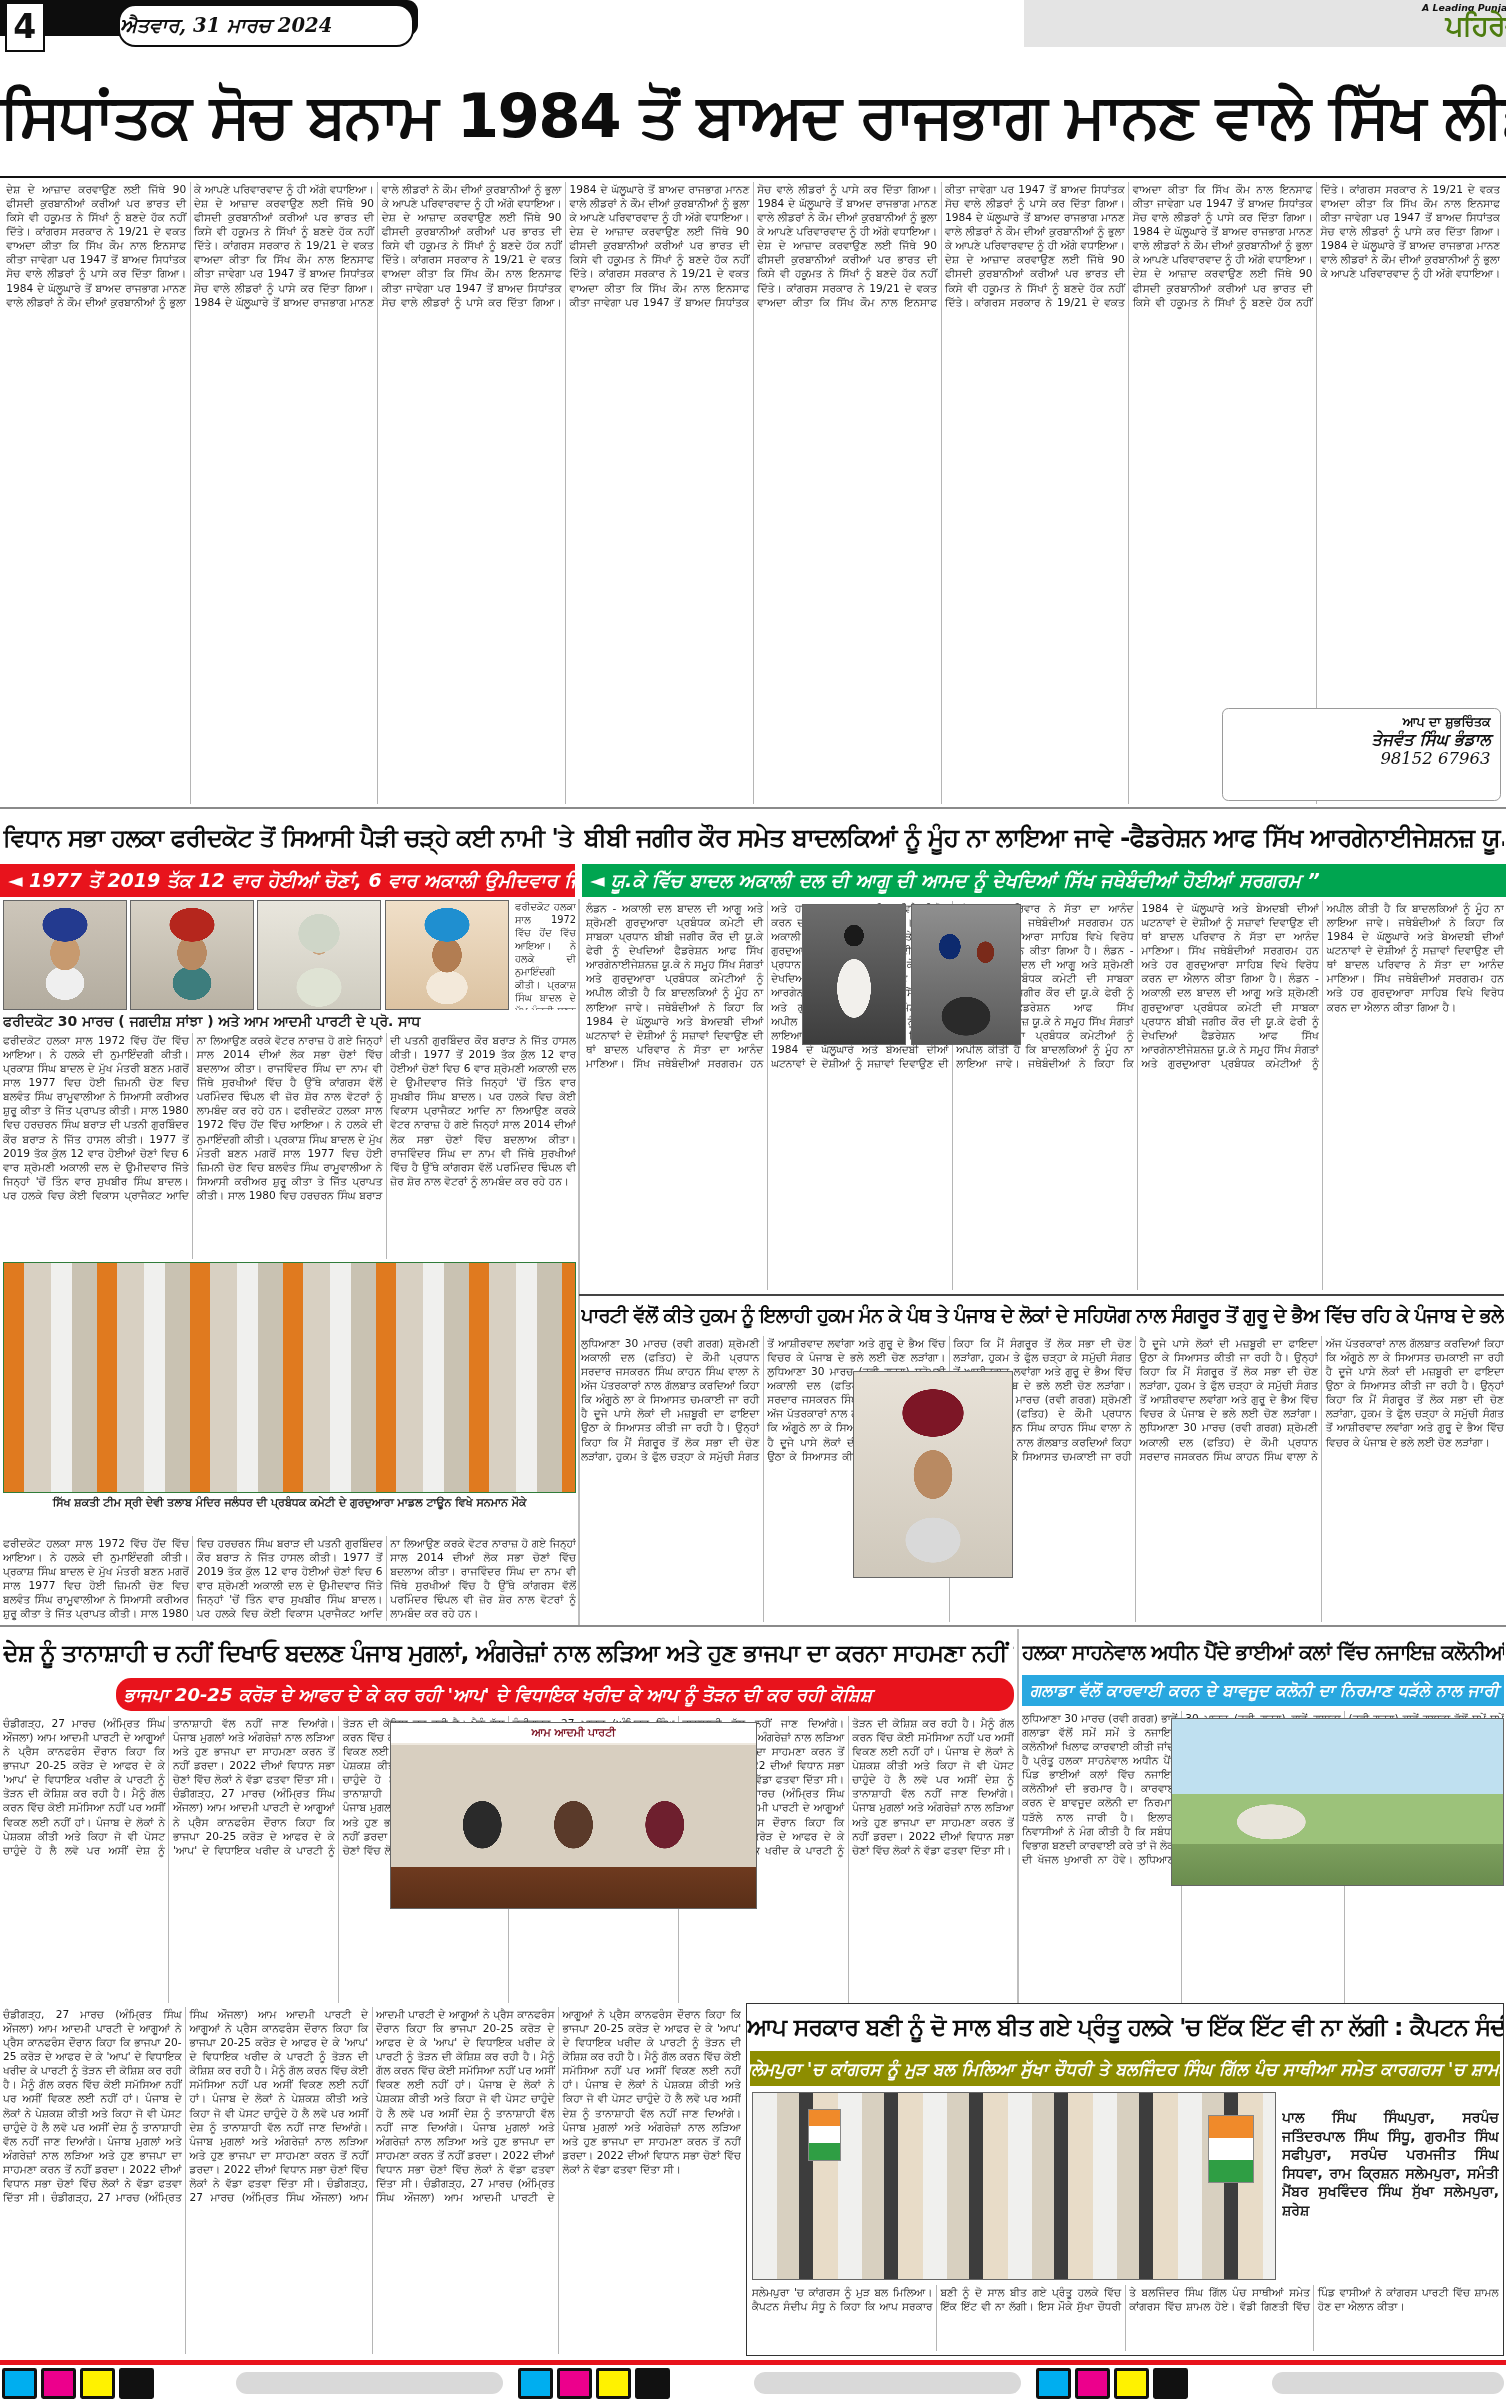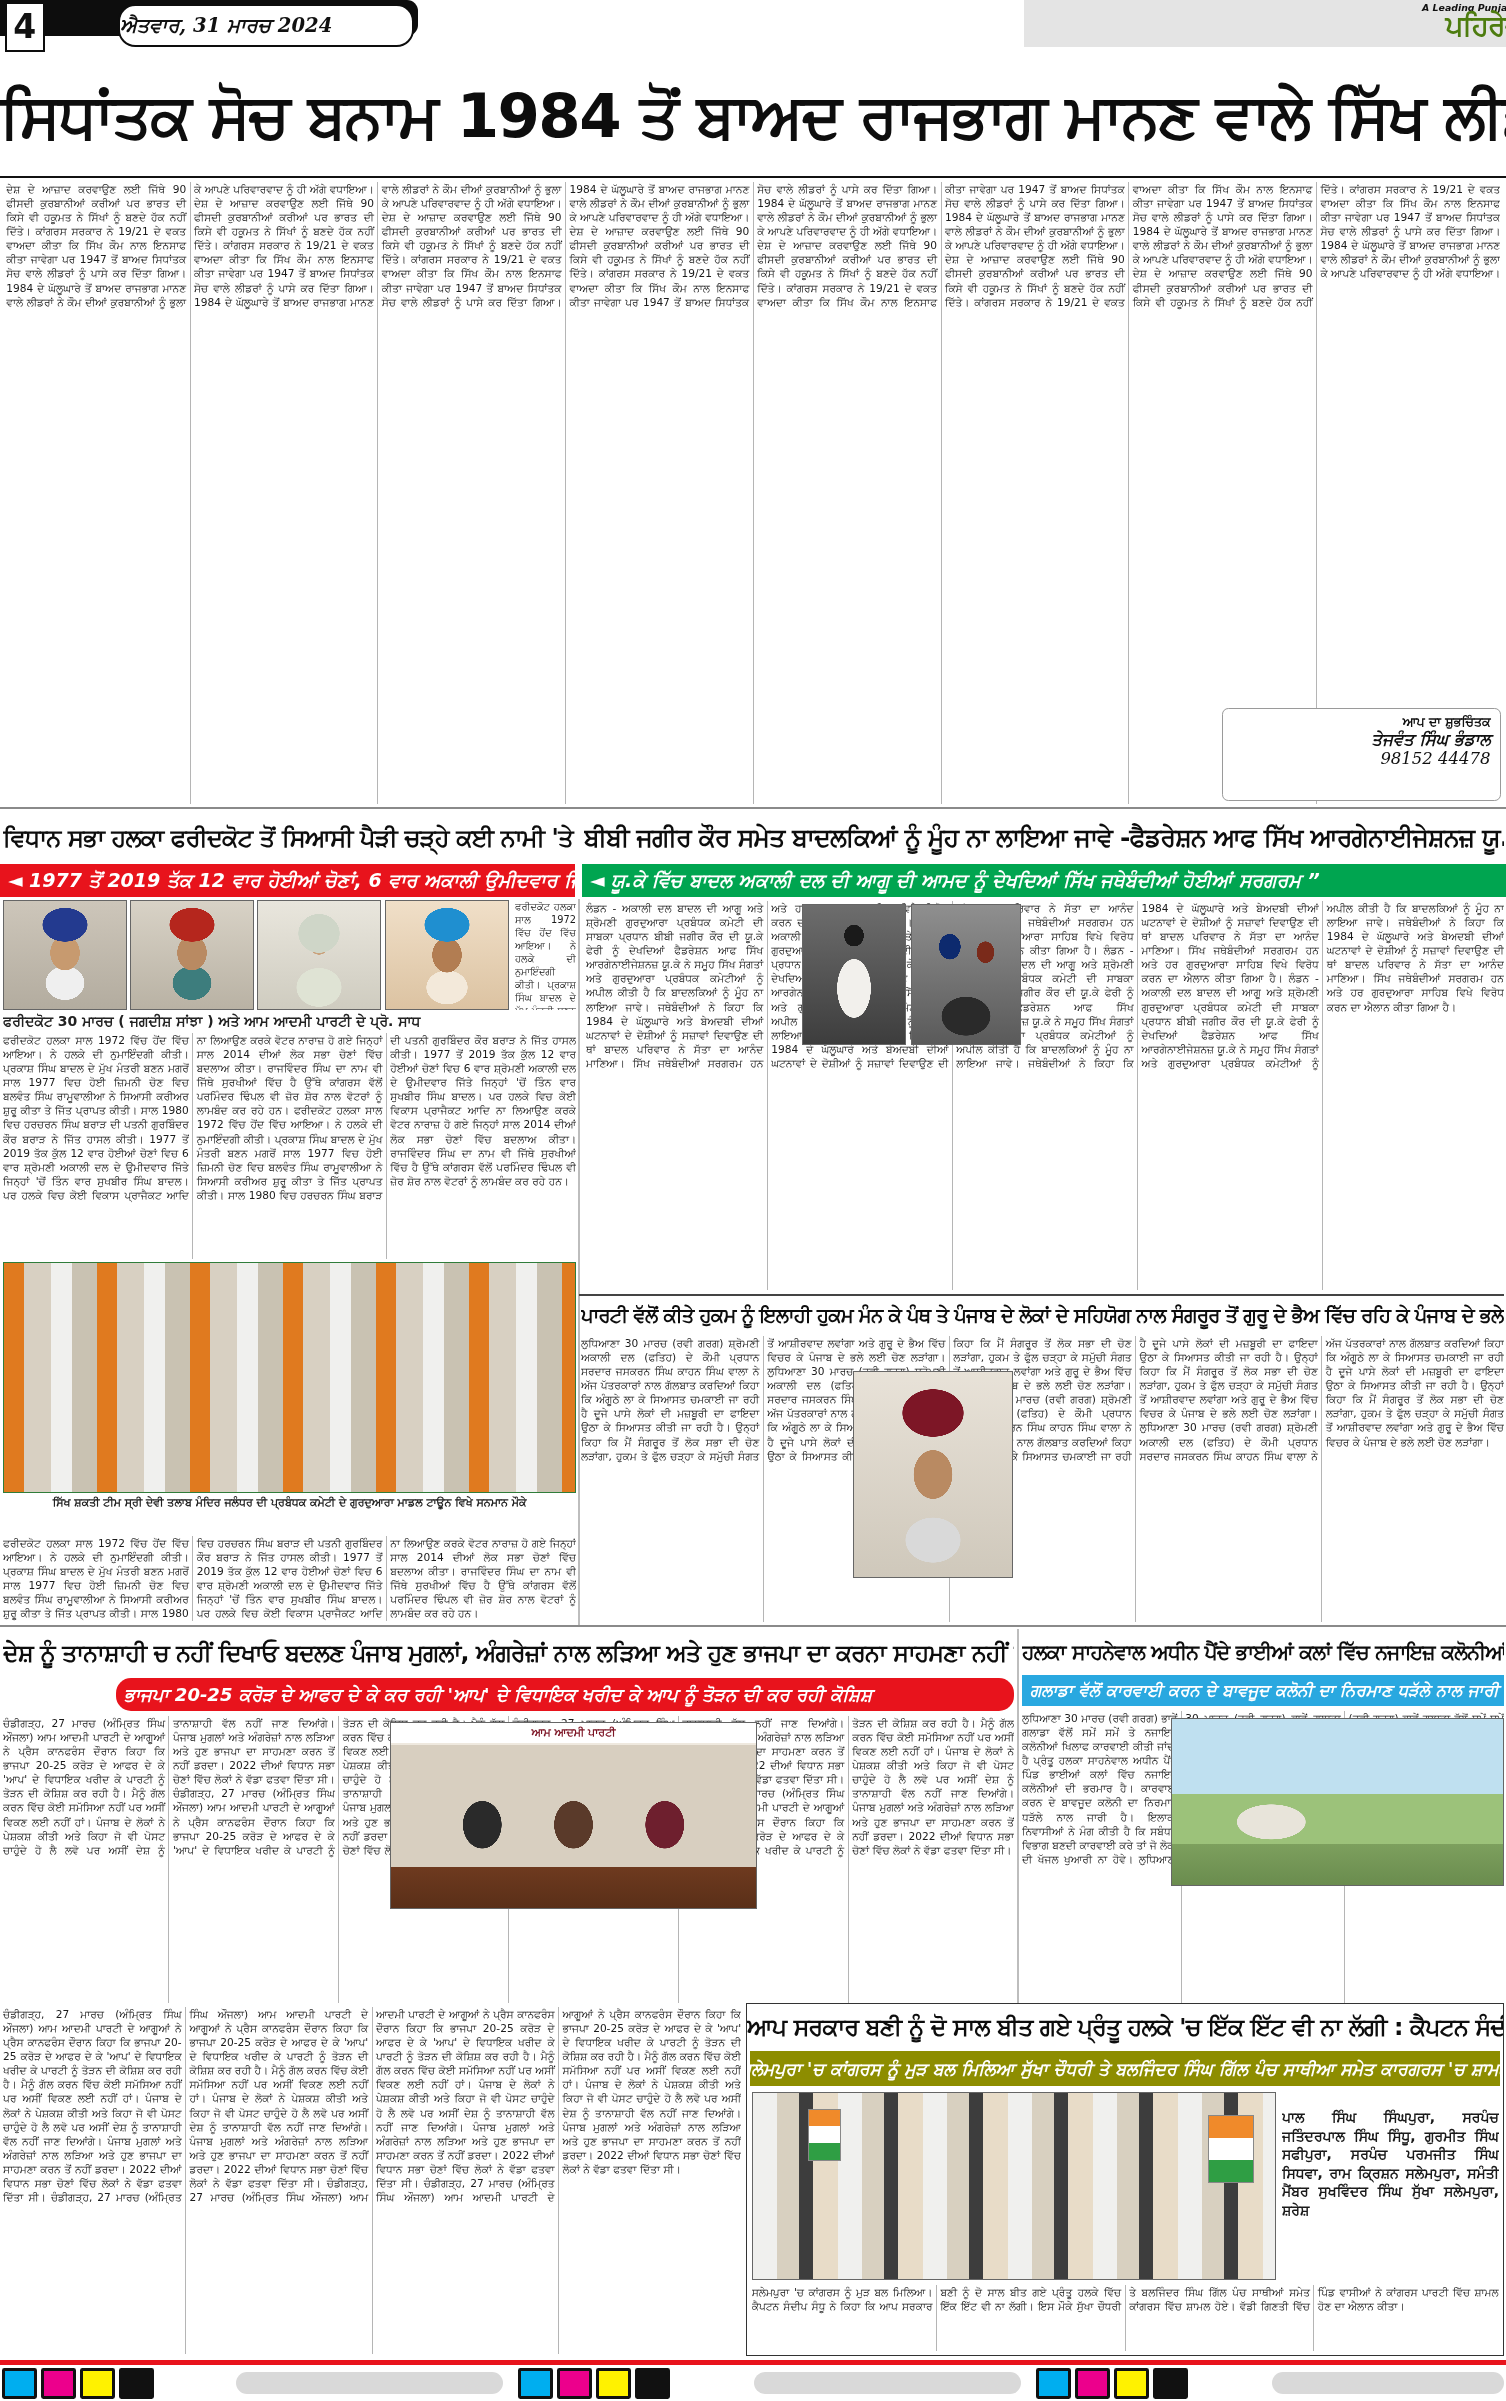--- a/index.html
+++ b/index.html
@@ -43,21 +43,21 @@
   <div class="abs headline-xl" style="left:0;top:57px;width:1506px;height:118px;font-size:61px;line-height:118px;">ਸਿਧਾਂਤਕ ਸੋਚ ਬਨਾਮ 1984 ਤੋਂ ਬਾਅਦ ਰਾਜਭਾਗ ਮਾਨਣ ਵਾਲੇ ਸਿੱਖ ਲੀਡਰ</div>
   <div class="abs rule-h" style="left:0;top:176px;width:1506px;height:2.4px;"></div>
 
   <div class="abs body-text cols" style="left:6.3px;top:182px;width:1494px;height:622px;column-count:8;">ਦੇਸ਼ ਦੇ ਆਜ਼ਾਦ ਕਰਵਾਉਣ ਲਈ ਜਿੱਥੇ 90 ਫੀਸਦੀ ਕੁਰਬਾਨੀਆਂ ਕਰੀਆਂ ਪਰ ਭਾਰਤ ਦੀ ਕਿਸੇ ਵੀ ਹਕੂਮਤ ਨੇ ਸਿੱਖਾਂ ਨੂੰ ਬਣਦੇ ਹੱਕ ਨਹੀਂ ਦਿੱਤੇ। ਕਾਂਗਰਸ ਸਰਕਾਰ ਨੇ 19/21 ਦੇ ਵਕਤ ਵਾਅਦਾ ਕੀਤਾ ਕਿ ਸਿੱਖ ਕੌਮ ਨਾਲ ਇਨਸਾਫ ਕੀਤਾ ਜਾਵੇਗਾ ਪਰ 1947 ਤੋਂ ਬਾਅਦ ਸਿਧਾਂਤਕ ਸੋਚ ਵਾਲੇ ਲੀਡਰਾਂ ਨੂੰ ਪਾਸੇ ਕਰ ਦਿੱਤਾ ਗਿਆ। 1984 ਦੇ ਘੱਲੂਘਾਰੇ ਤੋਂ ਬਾਅਦ ਰਾਜਭਾਗ ਮਾਨਣ ਵਾਲੇ ਲੀਡਰਾਂ ਨੇ ਕੌਮ ਦੀਆਂ ਕੁਰਬਾਨੀਆਂ ਨੂੰ ਭੁਲਾ ਕੇ ਆਪਣੇ ਪਰਿਵਾਰਵਾਦ ਨੂੰ ਹੀ ਅੱਗੇ ਵਧਾਇਆ। ਦੇਸ਼ ਦੇ ਆਜ਼ਾਦ ਕਰਵਾਉਣ ਲਈ ਜਿੱਥੇ 90 ਫੀਸਦੀ ਕੁਰਬਾਨੀਆਂ ਕਰੀਆਂ ਪਰ ਭਾਰਤ ਦੀ ਕਿਸੇ ਵੀ ਹਕੂਮਤ ਨੇ ਸਿੱਖਾਂ ਨੂੰ ਬਣਦੇ ਹੱਕ ਨਹੀਂ ਦਿੱਤੇ। ਕਾਂਗਰਸ ਸਰਕਾਰ ਨੇ 19/21 ਦੇ ਵਕਤ ਵਾਅਦਾ ਕੀਤਾ ਕਿ ਸਿੱਖ ਕੌਮ ਨਾਲ ਇਨਸਾਫ ਕੀਤਾ ਜਾਵੇਗਾ ਪਰ 1947 ਤੋਂ ਬਾਅਦ ਸਿਧਾਂਤਕ ਸੋਚ ਵਾਲੇ ਲੀਡਰਾਂ ਨੂੰ ਪਾਸੇ ਕਰ ਦਿੱਤਾ ਗਿਆ। 1984 ਦੇ ਘੱਲੂਘਾਰੇ ਤੋਂ ਬਾਅਦ ਰਾਜਭਾਗ ਮਾਨਣ ਵਾਲੇ ਲੀਡਰਾਂ ਨੇ ਕੌਮ ਦੀਆਂ ਕੁਰਬਾਨੀਆਂ ਨੂੰ ਭੁਲਾ ਕੇ ਆਪਣੇ ਪਰਿਵਾਰਵਾਦ ਨੂੰ ਹੀ ਅੱਗੇ ਵਧਾਇਆ। ਦੇਸ਼ ਦੇ ਆਜ਼ਾਦ ਕਰਵਾਉਣ ਲਈ ਜਿੱਥੇ 90 ਫੀਸਦੀ ਕੁਰਬਾਨੀਆਂ ਕਰੀਆਂ ਪਰ ਭਾਰਤ ਦੀ ਕਿਸੇ ਵੀ ਹਕੂਮਤ ਨੇ ਸਿੱਖਾਂ ਨੂੰ ਬਣਦੇ ਹੱਕ ਨਹੀਂ ਦਿੱਤੇ। ਕਾਂਗਰਸ ਸਰਕਾਰ ਨੇ 19/21 ਦੇ ਵਕਤ ਵਾਅਦਾ ਕੀਤਾ ਕਿ ਸਿੱਖ ਕੌਮ ਨਾਲ ਇਨਸਾਫ ਕੀਤਾ ਜਾਵੇਗਾ ਪਰ 1947 ਤੋਂ ਬਾਅਦ ਸਿਧਾਂਤਕ ਸੋਚ ਵਾਲੇ ਲੀਡਰਾਂ ਨੂੰ ਪਾਸੇ ਕਰ ਦਿੱਤਾ ਗਿਆ। 1984 ਦੇ ਘੱਲੂਘਾਰੇ ਤੋਂ ਬਾਅਦ ਰਾਜਭਾਗ ਮਾਨਣ ਵਾਲੇ ਲੀਡਰਾਂ ਨੇ ਕੌਮ ਦੀਆਂ ਕੁਰਬਾਨੀਆਂ ਨੂੰ ਭੁਲਾ ਕੇ ਆਪਣੇ ਪਰਿਵਾਰਵਾਦ ਨੂੰ ਹੀ ਅੱਗੇ ਵਧਾਇਆ। ਦੇਸ਼ ਦੇ ਆਜ਼ਾਦ ਕਰਵਾਉਣ ਲਈ ਜਿੱਥੇ 90 ਫੀਸਦੀ ਕੁਰਬਾਨੀਆਂ ਕਰੀਆਂ ਪਰ ਭਾਰਤ ਦੀ ਕਿਸੇ ਵੀ ਹਕੂਮਤ ਨੇ ਸਿੱਖਾਂ ਨੂੰ ਬਣਦੇ ਹੱਕ ਨਹੀਂ ਦਿੱਤੇ। ਕਾਂਗਰਸ ਸਰਕਾਰ ਨੇ 19/21 ਦੇ ਵਕਤ ਵਾਅਦਾ ਕੀਤਾ ਕਿ ਸਿੱਖ ਕੌਮ ਨਾਲ ਇਨਸਾਫ ਕੀਤਾ ਜਾਵੇਗਾ ਪਰ 1947 ਤੋਂ ਬਾਅਦ ਸਿਧਾਂਤਕ ਸੋਚ ਵਾਲੇ ਲੀਡਰਾਂ ਨੂੰ ਪਾਸੇ ਕਰ ਦਿੱਤਾ ਗਿਆ। 1984 ਦੇ ਘੱਲੂਘਾਰੇ ਤੋਂ ਬਾਅਦ ਰਾਜਭਾਗ ਮਾਨਣ ਵਾਲੇ ਲੀਡਰਾਂ ਨੇ ਕੌਮ ਦੀਆਂ ਕੁਰਬਾਨੀਆਂ ਨੂੰ ਭੁਲਾ ਕੇ ਆਪਣੇ ਪਰਿਵਾਰਵਾਦ ਨੂੰ ਹੀ ਅੱਗੇ ਵਧਾਇਆ। ਦੇਸ਼ ਦੇ ਆਜ਼ਾਦ ਕਰਵਾਉਣ ਲਈ ਜਿੱਥੇ 90 ਫੀਸਦੀ ਕੁਰਬਾਨੀਆਂ ਕਰੀਆਂ ਪਰ ਭਾਰਤ ਦੀ ਕਿਸੇ ਵੀ ਹਕੂਮਤ ਨੇ ਸਿੱਖਾਂ ਨੂੰ ਬਣਦੇ ਹੱਕ ਨਹੀਂ ਦਿੱਤੇ। ਕਾਂਗਰਸ ਸਰਕਾਰ ਨੇ 19/21 ਦੇ ਵਕਤ ਵਾਅਦਾ ਕੀਤਾ ਕਿ ਸਿੱਖ ਕੌਮ ਨਾਲ ਇਨਸਾਫ ਕੀਤਾ ਜਾਵੇਗਾ ਪਰ 1947 ਤੋਂ ਬਾਅਦ ਸਿਧਾਂਤਕ ਸੋਚ ਵਾਲੇ ਲੀਡਰਾਂ ਨੂੰ ਪਾਸੇ ਕਰ ਦਿੱਤਾ ਗਿਆ। 1984 ਦੇ ਘੱਲੂਘਾਰੇ ਤੋਂ ਬਾਅਦ ਰਾਜਭਾਗ ਮਾਨਣ ਵਾਲੇ ਲੀਡਰਾਂ ਨੇ ਕੌਮ ਦੀਆਂ ਕੁਰਬਾਨੀਆਂ ਨੂੰ ਭੁਲਾ ਕੇ ਆਪਣੇ ਪਰਿਵਾਰਵਾਦ ਨੂੰ ਹੀ ਅੱਗੇ ਵਧਾਇਆ। ਦੇਸ਼ ਦੇ ਆਜ਼ਾਦ ਕਰਵਾਉਣ ਲਈ ਜਿੱਥੇ 90 ਫੀਸਦੀ ਕੁਰਬਾਨੀਆਂ ਕਰੀਆਂ ਪਰ ਭਾਰਤ ਦੀ ਕਿਸੇ ਵੀ ਹਕੂਮਤ ਨੇ ਸਿੱਖਾਂ ਨੂੰ ਬਣਦੇ ਹੱਕ ਨਹੀਂ ਦਿੱਤੇ। ਕਾਂਗਰਸ ਸਰਕਾਰ ਨੇ 19/21 ਦੇ ਵਕਤ ਵਾਅਦਾ ਕੀਤਾ ਕਿ ਸਿੱਖ ਕੌਮ ਨਾਲ ਇਨਸਾਫ ਕੀਤਾ ਜਾਵੇਗਾ ਪਰ 1947 ਤੋਂ ਬਾਅਦ ਸਿਧਾਂਤਕ ਸੋਚ ਵਾਲੇ ਲੀਡਰਾਂ ਨੂੰ ਪਾਸੇ ਕਰ ਦਿੱਤਾ ਗਿਆ। 1984 ਦੇ ਘੱਲੂਘਾਰੇ ਤੋਂ ਬਾਅਦ ਰਾਜਭਾਗ ਮਾਨਣ ਵਾਲੇ ਲੀਡਰਾਂ ਨੇ ਕੌਮ ਦੀਆਂ ਕੁਰਬਾਨੀਆਂ ਨੂੰ ਭੁਲਾ ਕੇ ਆਪਣੇ ਪਰਿਵਾਰਵਾਦ ਨੂੰ ਹੀ ਅੱਗੇ ਵਧਾਇਆ। ਦੇਸ਼ ਦੇ ਆਜ਼ਾਦ ਕਰਵਾਉਣ ਲਈ ਜਿੱਥੇ 90 ਫੀਸਦੀ ਕੁਰਬਾਨੀਆਂ ਕਰੀਆਂ ਪਰ ਭਾਰਤ ਦੀ ਕਿਸੇ ਵੀ ਹਕੂਮਤ ਨੇ ਸਿੱਖਾਂ ਨੂੰ ਬਣਦੇ ਹੱਕ ਨਹੀਂ ਦਿੱਤੇ। ਕਾਂਗਰਸ ਸਰਕਾਰ ਨੇ 19/21 ਦੇ ਵਕਤ ਵਾਅਦਾ ਕੀਤਾ ਕਿ ਸਿੱਖ ਕੌਮ ਨਾਲ ਇਨਸਾਫ ਕੀਤਾ ਜਾਵੇਗਾ ਪਰ 1947 ਤੋਂ ਬਾਅਦ ਸਿਧਾਂਤਕ ਸੋਚ ਵਾਲੇ ਲੀਡਰਾਂ ਨੂੰ ਪਾਸੇ ਕਰ ਦਿੱਤਾ ਗਿਆ। 1984 ਦੇ ਘੱਲੂਘਾਰੇ ਤੋਂ ਬਾਅਦ ਰਾਜਭਾਗ ਮਾਨਣ ਵਾਲੇ ਲੀਡਰਾਂ ਨੇ ਕੌਮ ਦੀਆਂ ਕੁਰਬਾਨੀਆਂ ਨੂੰ ਭੁਲਾ ਕੇ ਆਪਣੇ ਪਰਿਵਾਰਵਾਦ ਨੂੰ ਹੀ ਅੱਗੇ ਵਧਾਇਆ।</div>
   <div class="abs body-text cols" style="left:6.3px;top:182px;width:1494px;height:0;column-count:8;">ਸ਼੍ਰੋਮਣੀ ਅਕਾਲੀ ਦਲ ਦੇ ਪ੍ਰਧਾਨਾਂ ਨੇ ਪੰਥਕ ਸੋਚ ਨੂੰ ਤਿਲਾਂਜਲੀ ਦੇ ਕੇ ਸੱਤਾ ਦੀ ਖਾਤਰ ਸਮਝੌਤੇ ਕੀਤੇ। ਸੰਨ 2015 ਦੀਆਂ ਬੇਅਦਬੀ ਘਟਨਾਵਾਂ ਅਤੇ 2017, 2022 ਦੀਆਂ ਚੋਣਾਂ ਵਿੱਚ ਹੋਈ ਹਾਰ ਨੇ ਸਾਬਤ ਕਰ ਦਿੱਤਾ ਕਿ ਪੰਜਾਬ ਦੇ ਲੋਕ ਅਤੇ ਸਿੱਖ ਸੰਗਤਾਂ ਹੁਣ ਜਾਗਰੂਕ ਹੋ ਚੁੱਕੀਆਂ ਹਨ। ਬਾਦਲ ਪਰਿਵਾਰ ਦੀ ਸਿਆਸਤ ਨੂੰ ਸਿੱਖ ਜਥੇਬੰਦੀਆਂ ਨੇ ਰੱਦ ਕਰ ਦਿੱਤਾ ਹੈ। ਸ਼੍ਰੋਮਣੀ ਅਕਾਲੀ ਦਲ ਦੇ ਪ੍ਰਧਾਨਾਂ ਨੇ ਪੰਥਕ ਸੋਚ ਨੂੰ ਤਿਲਾਂਜਲੀ ਦੇ ਕੇ ਸੱਤਾ ਦੀ ਖਾਤਰ ਸਮਝੌਤੇ ਕੀਤੇ। ਸੰਨ 2015 ਦੀਆਂ ਬੇਅਦਬੀ ਘਟਨਾਵਾਂ ਅਤੇ 2017, 2022 ਦੀਆਂ ਚੋਣਾਂ ਵਿੱਚ ਹੋਈ ਹਾਰ ਨੇ ਸਾਬਤ ਕਰ ਦਿੱਤਾ ਕਿ ਪੰਜਾਬ ਦੇ ਲੋਕ ਅਤੇ ਸਿੱਖ ਸੰਗਤਾਂ ਹੁਣ ਜਾਗਰੂਕ ਹੋ ਚੁੱਕੀਆਂ ਹਨ। ਬਾਦਲ ਪਰਿਵਾਰ ਦੀ ਸਿਆਸਤ ਨੂੰ ਸਿੱਖ ਜਥੇਬੰਦੀਆਂ ਨੇ ਰੱਦ ਕਰ ਦਿੱਤਾ ਹੈ।</div>
 
   <div class="abs" style="left:1222px;top:708px;width:279px;height:93px;border:1.6px solid #9a9a9a;border-radius:6.3px;
               background:#ffffff;text-align:right;padding:4.7px 9.4px;box-sizing:border-box;z-index:2;">
     <div style="font-size:12.6px;font-weight:bold;">ਆਪ ਦਾ ਸ਼ੁਭਚਿੰਤਕ</div>
     <div style="font-size:16.5px;font-weight:bold;font-style:italic;">ਤੇਜਵੰਤ ਸਿੰਘ ਭੰਡਾਲ</div>
-    <div style="font-size:16.5px;font-style:italic;font-family:'DejaVu Serif','Liberation Serif',serif;">98152 44478</div>
+    <div style="font-size:16.5px;font-style:italic;font-family:'DejaVu Serif','Liberation Serif',serif;">98152 67963</div>
   </div>
 
   <div class="abs" style="left:0;top:807px;width:1506px;height:2.4px;background:#8a8a8a;"></div>
 
   <div class="abs headline-l" style="left:3.1px;top:815px;width:572px;height:46px;font-size:24px;line-height:46px;">ਵਿਧਾਨ ਸਭਾ ਹਲਕਾ ਫਰੀਦਕੋਟ ਤੋਂ ਸਿਆਸੀ ਪੈੜੀ ਚੜ੍ਹੇ ਕਈ ਨਾਮੀ 'ਤੇ ਵੱਡੇ ਆਗੂ</div>
   <div class="abs headline-l" style="left:584px;top:815px;width:920px;height:46px;font-size:25px;line-height:46px;">ਬੀਬੀ ਜਗੀਰ ਕੌਰ ਸਮੇਤ ਬਾਦਲਕਿਆਂ ਨੂੰ ਮੂੰਹ ਨਾ ਲਾਇਆ ਜਾਵੇ -ਫੈਡਰੇਸ਼ਨ ਆਫ ਸਿੱਖ ਆਰਗੇਨਾਈਜੇਸ਼ਨਜ਼ ਯੂ.ਕੇ</div>
 
   <div class="abs kicker" style="left:0;top:864px;width:575px;height:33px;background:#e8131c;font-size:19px;">◄ 1977 ਤੋਂ 2019 ਤੱਕ 12 ਵਾਰ ਹੋਈਆਂ ਚੋਣਾਂ, 6 ਵਾਰ ਅਕਾਲੀ ਉਮੀਦਵਾਰ ਜਿੱਤੇ</div>
   <div class="abs kicker" style="left:582px;top:864px;width:925px;height:33px;background:#00a550;font-size:19px;">◄ ਯੂ.ਕੇ ਵਿੱਚ ਬਾਦਲ ਅਕਾਲੀ ਦਲ ਦੀ ਆਗੂ  ਦੀ ਆਮਦ ਨੂੰ ਦੇਖਦਿਆਂ ਸਿੱਖ ਜਥੇਬੰਦੀਆਂ ਹੋਈਆਂ ਸਰਗਰਮ  ”</div>
 

